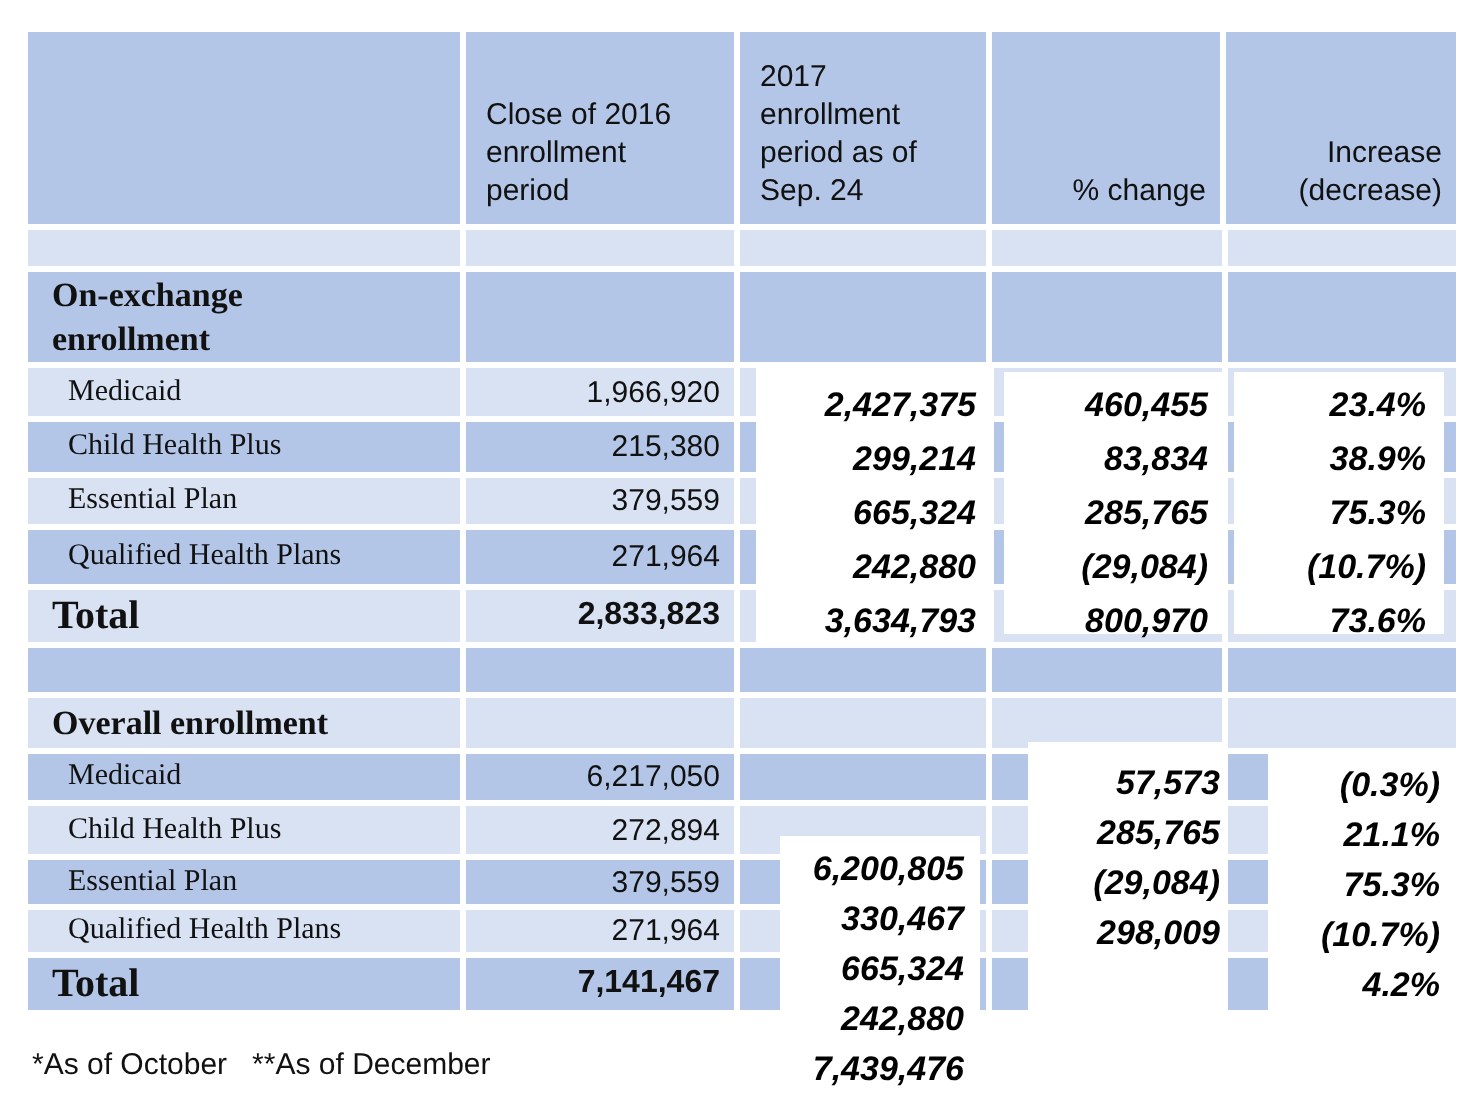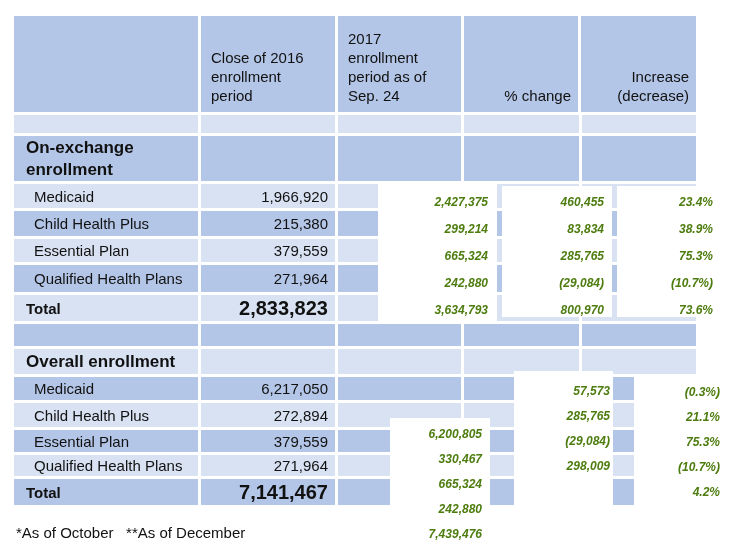--- a/index.html
+++ b/index.html
@@ -1,33 +1,33 @@
 <!DOCTYPE html>
 <html><head>
 <meta charset="utf-8">
 <style>
   html,body{margin:0;padding:0;background:#ffffff;}
   .stage{position:relative;width:742px;height:558px;background:#ffffff;overflow:hidden;
          font-family:"Liberation Sans", sans-serif;color:#111111;}
   .tbl{position:absolute;left:14px;top:16px;display:flex;flex-direction:column;gap:3px;}
   .row{display:flex;gap:3px;}
   .cell{display:flex;align-items:center;box-sizing:border-box;overflow:hidden;}
-  .c1{width:184px;}.c2{width:134px;}.c3{width:123px;}.c4{width:115px;}.c5{width:114px;}
+  .c1{width:216px;font-family:Liberation Serif, serif;}.c2{width:134px;}.c3{width:123px;}.c4{width:115px;}.c5{width:114px;}
   .med{background:#b4c6e7;}
   .lig{background:#d9e2f3;}
   .hdr{font-weight:400;font-size:15px;line-height:19px;align-items:flex-end;padding-bottom:7px;}
   .hdr-left{padding-left:10px;}
   .hdr-right{justify-content:flex-end;text-align:right;padding-right:7px;}
   .lbl{padding-left:20px;font-size:15px;}
   .num{justify-content:flex-end;padding-right:7px;font-size:15px;}
   .sect{font-weight:700;font-size:17px;line-height:22px;padding-left:12px;}
-  .tot-lbl{font-weight:700;font-size:15px;padding-left:12px;}
-  .tot-num{font-weight:700;font-size:20px;justify-content:flex-end;padding-right:7px;}
+  .tot-lbl{font-weight:700;font-size:20px;padding-left:12px;}
+  .tot-num{font-weight:700;font-size:16px;justify-content:flex-end;padding-right:7px;}
   .ov{position:absolute;background:#ffffff;font-weight:700;font-style:italic;
-      font-size:12px;color:#4d7c0f;box-sizing:border-box;}
+      font-size:17px;color:#000000;box-sizing:border-box;}
   .ov div{text-align:right;}
   .lh27 div{line-height:27px;}
   .lh25 div{line-height:25px;}
   .footnote{position:absolute;left:16px;top:524px;font-size:15px;color:#111111;white-space:pre;}
 </style>
 </head>
 <body>
 
 <div class="stage">
 

